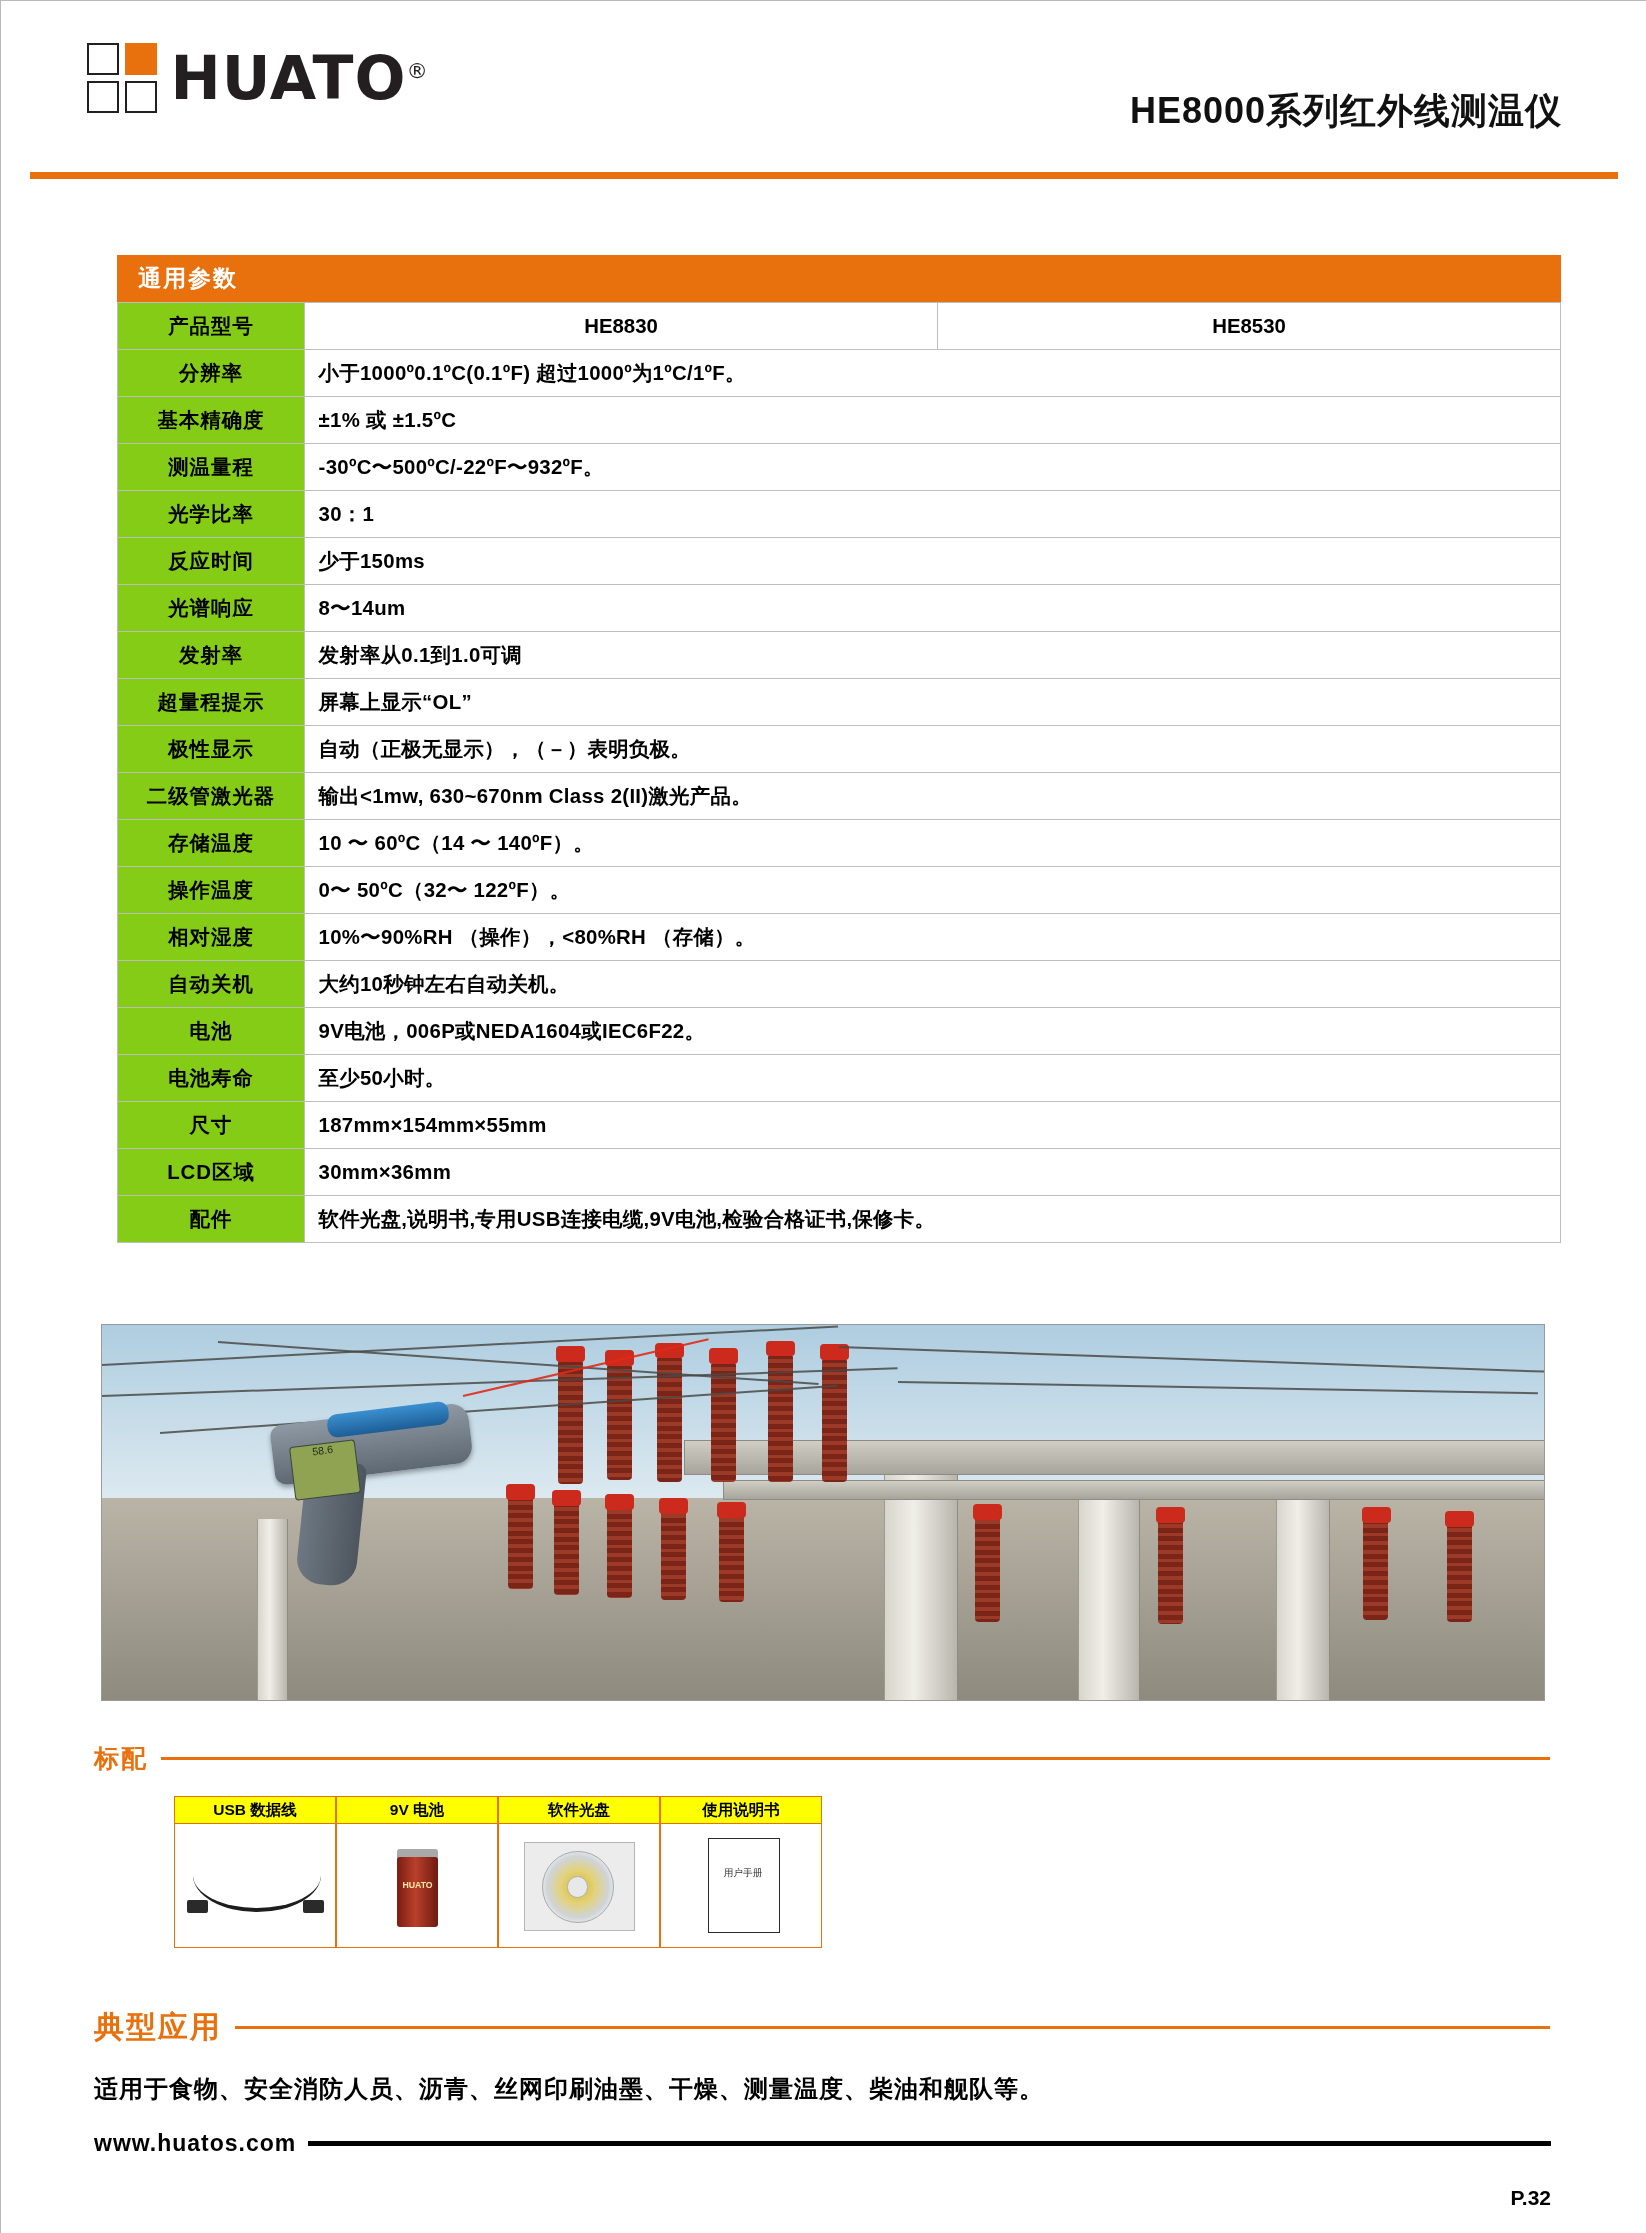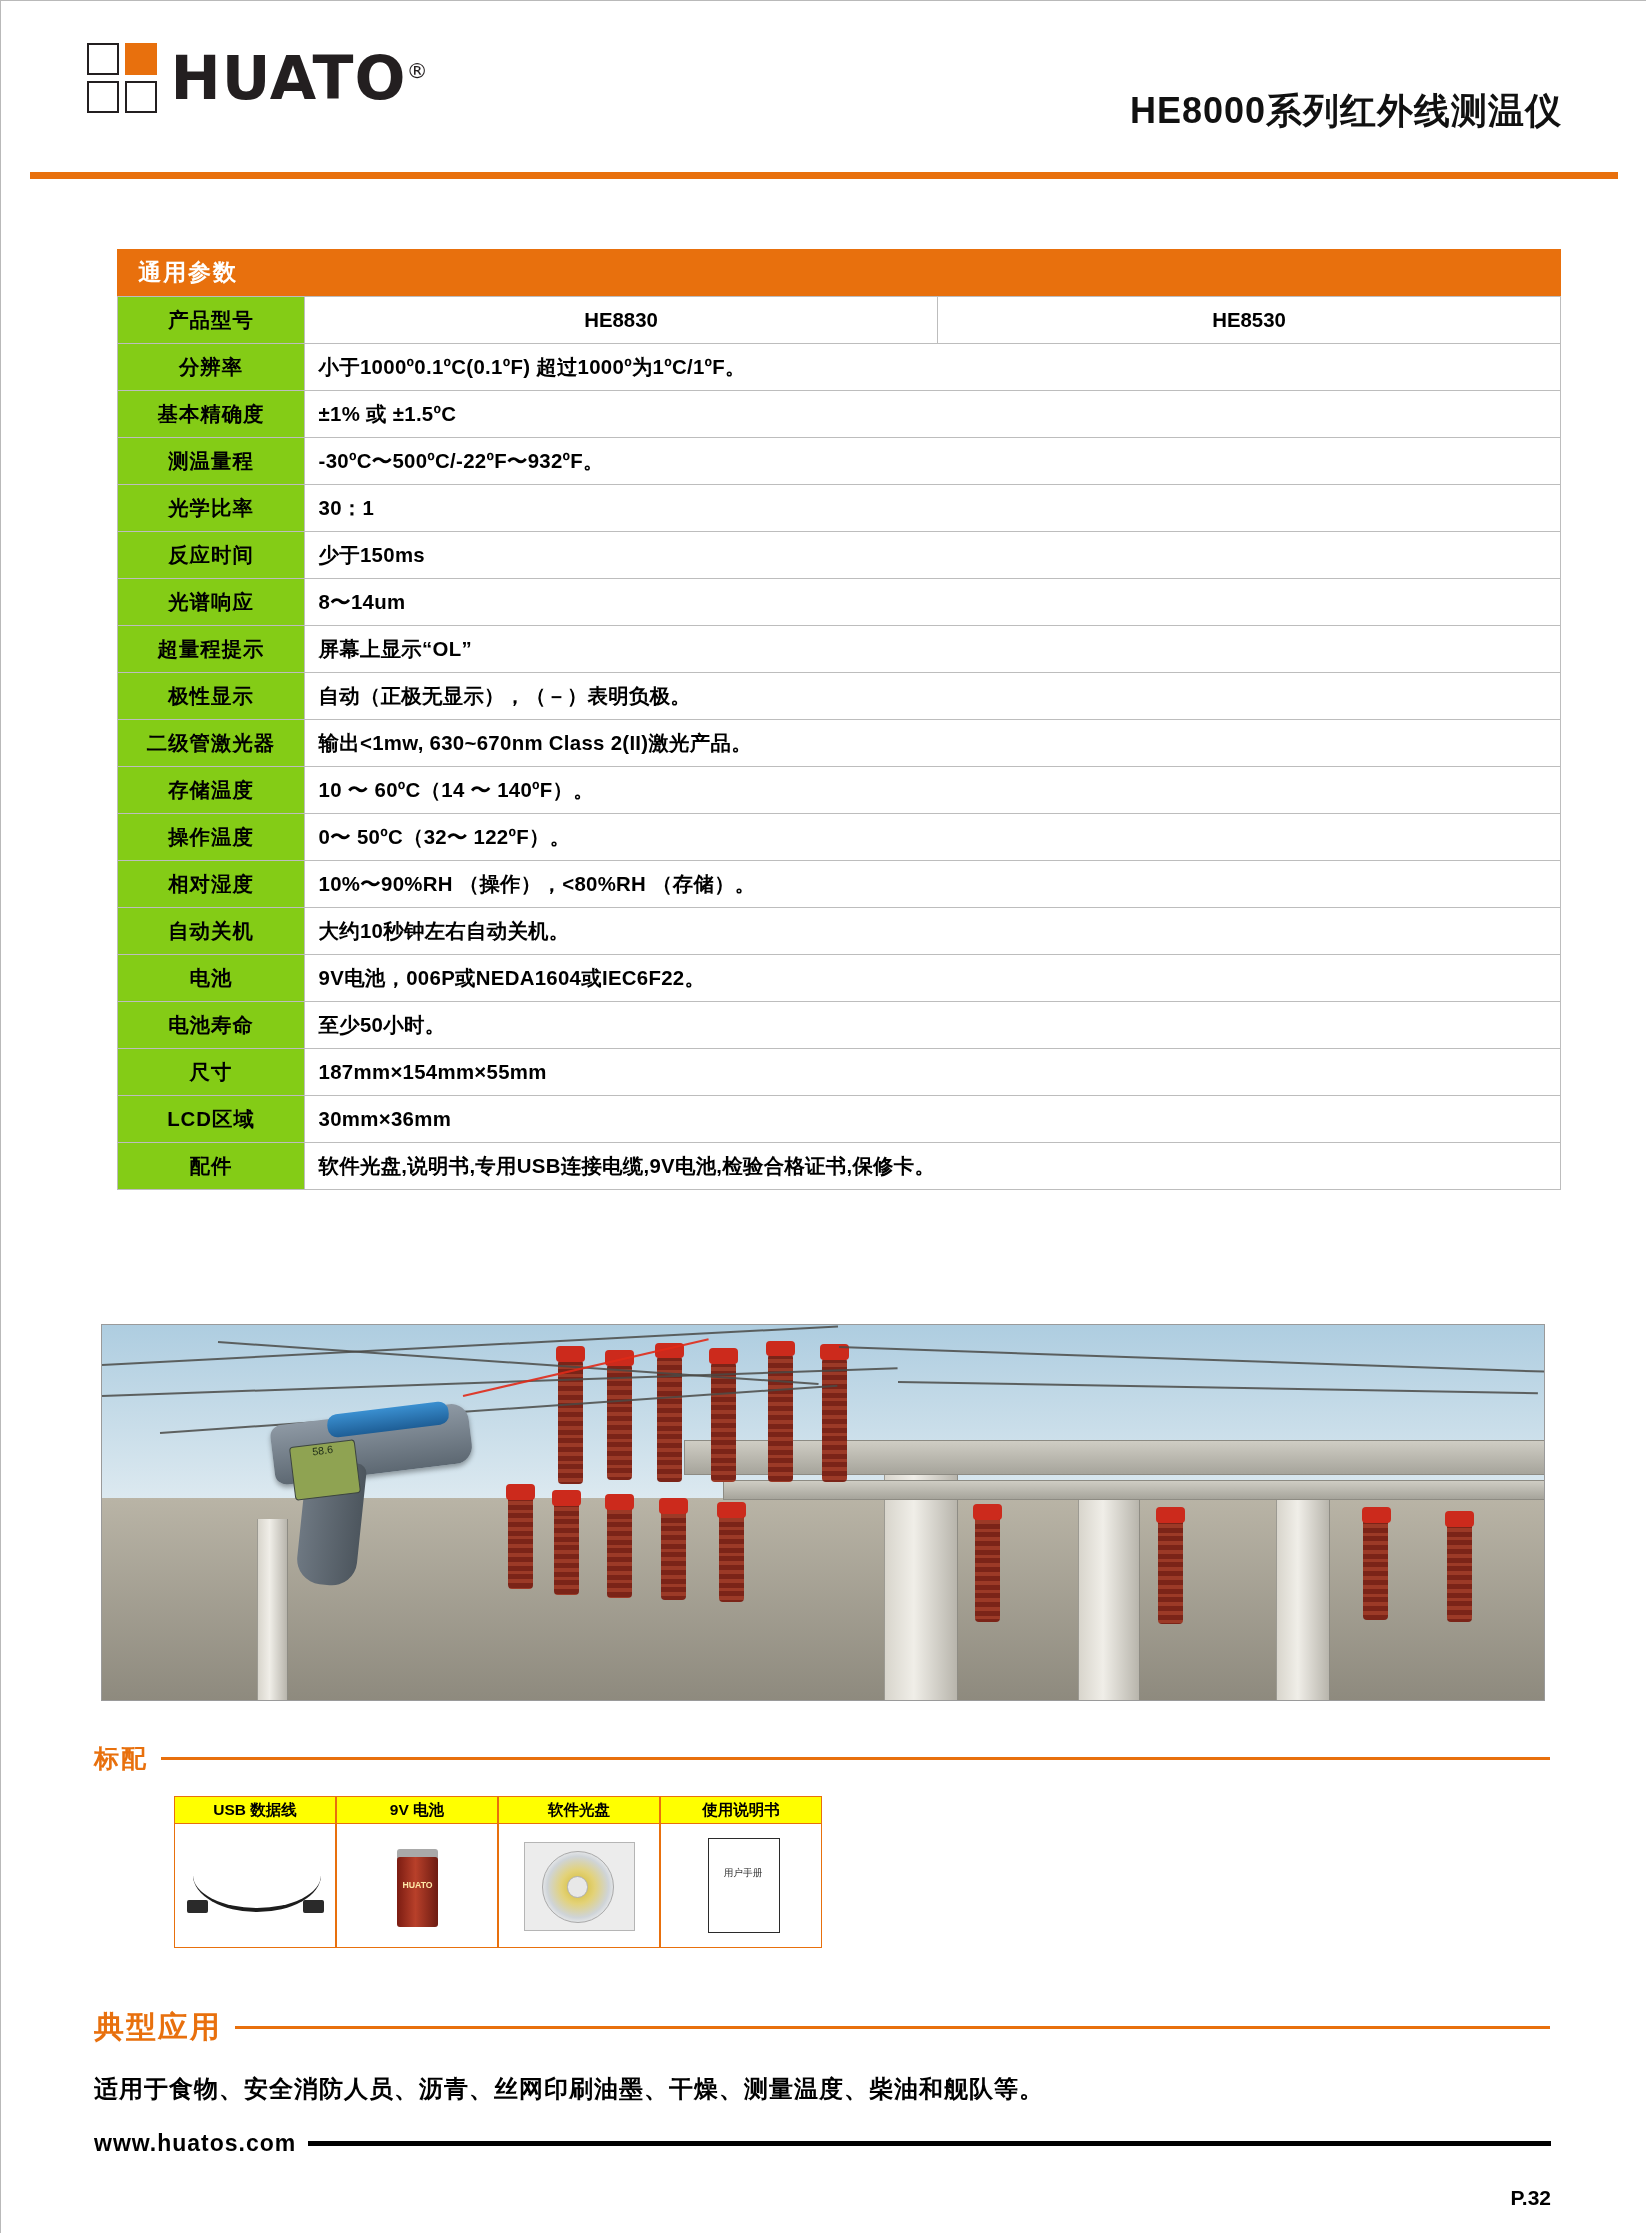--- a/index.html
+++ b/index.html
@@ -82,21 +82,21 @@
     top: 171px;
     width: 1588px;
     height: 6.8px;
     background: #e8700d;
   }
 
   
   .spec-block {
     position: absolute;
     left: 100px;
-    top: 248px;
+    top: 254px;
     width: 1444px;
     padding-left: 16px;
   }
   .spec-title {
     height: 47px;
     background: #e8700d;
     color: #ffffff;
     font-size: 23px;
     font-weight: bold;
     line-height: 47px;
@@ -450,20 +450,24 @@
           </tr>
         <tr>
             <td class="lbl">反应时间</td>
             <td class="val" colspan="2">少于150ms</td>
           </tr>
         <tr>
             <td class="lbl">光谱响应</td>
             <td class="val" colspan="2">8〜14um</td>
           </tr>
         <tr>
+            <td class="lbl">发射率</td>
+            <td class="val" colspan="2">发射率从0.1到1.0可调</td>
+          </tr>
+        <tr>
             <td class="lbl">超量程提示</td>
             <td class="val" colspan="2">屏幕上显示“OL”</td>
           </tr>
         <tr>
             <td class="lbl">极性显示</td>
             <td class="val" colspan="2">自动（正极无显示），（－）表明负极。</td>
           </tr>
         <tr>
             <td class="lbl">二级管激光器</td>
             <td class="val" colspan="2">输出&lt;1mw, 630~670nm Class 2(II)激光产品。</td>

